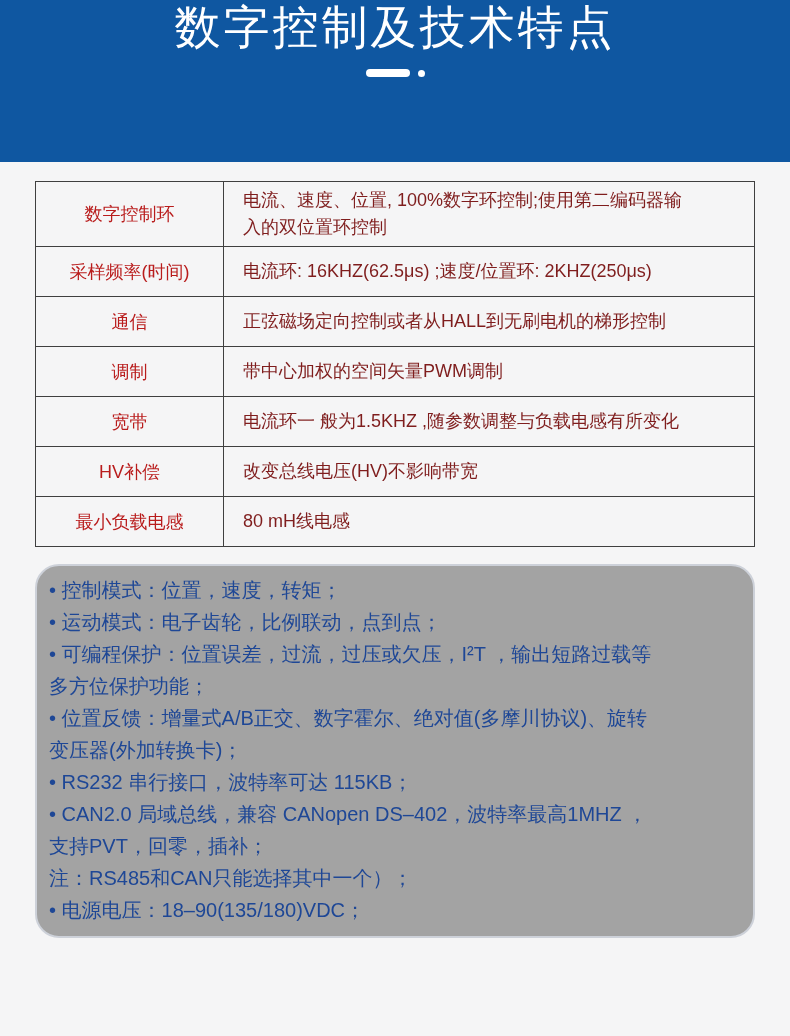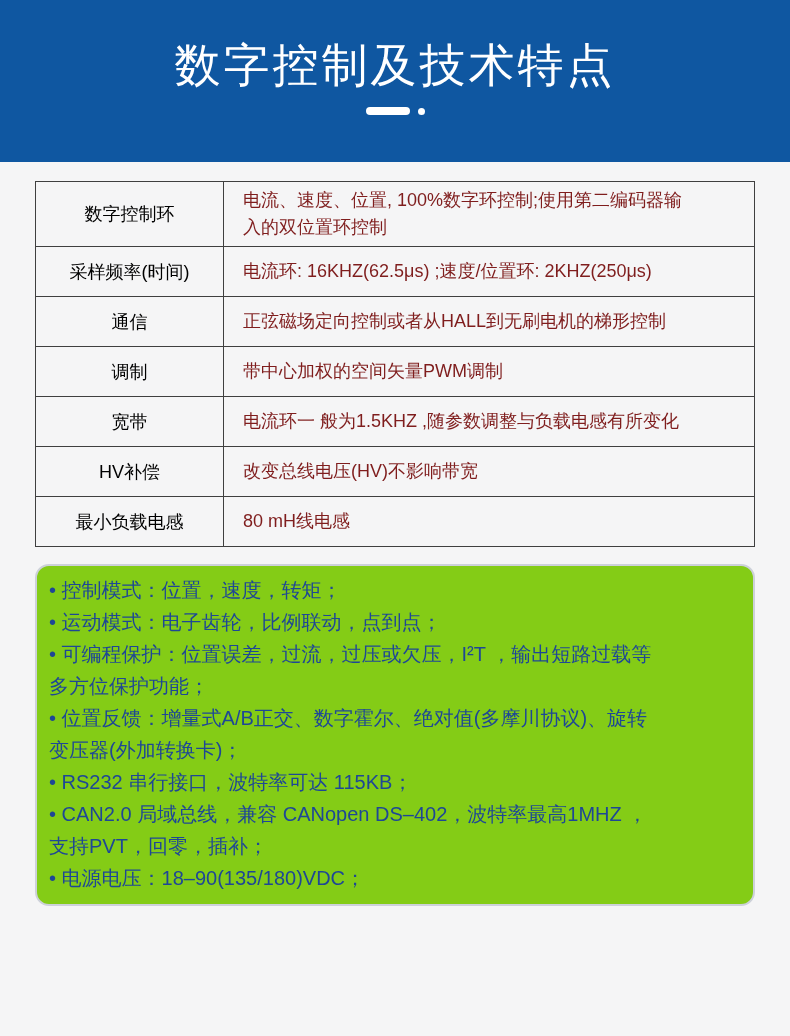--- a/index.html
+++ b/index.html
@@ -13,21 +13,20 @@
     font-family: "Liberation Sans", "DejaVu Sans", sans-serif;
     overflow: hidden;
   }
 
   
   .banner {
     width: 790px;
     height: 162px;
     background: #0f57a1;
     box-sizing: border-box;
-    padding-top: 38px;
   }
   .banner h1 {
     margin: 0;
     text-align: center;
     color: #ffffff;
     font-size: 46px;
     line-height: 54px;
     font-weight: 300;
     letter-spacing: 3px;
   }
@@ -60,40 +59,40 @@
   }
   table.spec td {
     border: 1px solid #3f3f3f;
   }
   table.spec tr { height: 50px; }
   table.spec tr.tall { height: 62px; }
   .label-cell {
     width: 185px;
     text-align: center;
     vertical-align: middle;
-    color: #000000;
+    color: #b91c1c;
     font-size: 18px;
   }
   .value-cell {
     padding: 5px 14px 5px 19px;
     vertical-align: middle;
     color: #7f1d1d;
     font-size: 18px;
     line-height: 27px;
     white-space: pre-wrap;
   }
 
   
   .features {
     margin: 17px 35px 0;
     box-sizing: border-box;
     width: 720px;
-    background: #84cc16;
+    background: #a3a3a3;
     border: 2px solid #cdd1d9;
-    border-radius: 14px;
+    border-radius: 24px;
     padding: 8px 12px 10px;
   }
   .feature {
     margin: 0;
     color: #1e4796;
     font-size: 20px;
     line-height: 32px;
     white-space: pre-wrap;
   }
   .feature.bulleted::before { content: "\2022\00a0"; }
@@ -148,16 +147,17 @@
     <div>
         <p class="feature bulleted">控制模式：位置，速度，转矩；</p>
         <p class="feature bulleted">运动模式：电子齿轮，比例联动，点到点；</p>
         <p class="feature bulleted">可编程保护：位置误差，过流，过压或欠压，I²T ，输出短路过载等
 多方位保护功能；</p>
         <p class="feature bulleted">位置反馈：增量式A/B正交、数字霍尔、绝对值(多摩川协议)、旋转
 变压器(外加转换卡)；</p>
         <p class="feature bulleted">RS232 串行接口，波特率可达 115KB；</p>
         <p class="feature bulleted">CAN2.0 局域总线，兼容 CANopen DS–402，波特率最高1MHZ ，
 支持PVT，回零，插补；</p>
+        <p class="feature">注：RS485和CAN只能选择其中一个）；</p>
         <p class="feature bulleted">电源电压：18–90(135/180)VDC；</p>
       </div>
   </section>
 </main>
 
 </body></html>

